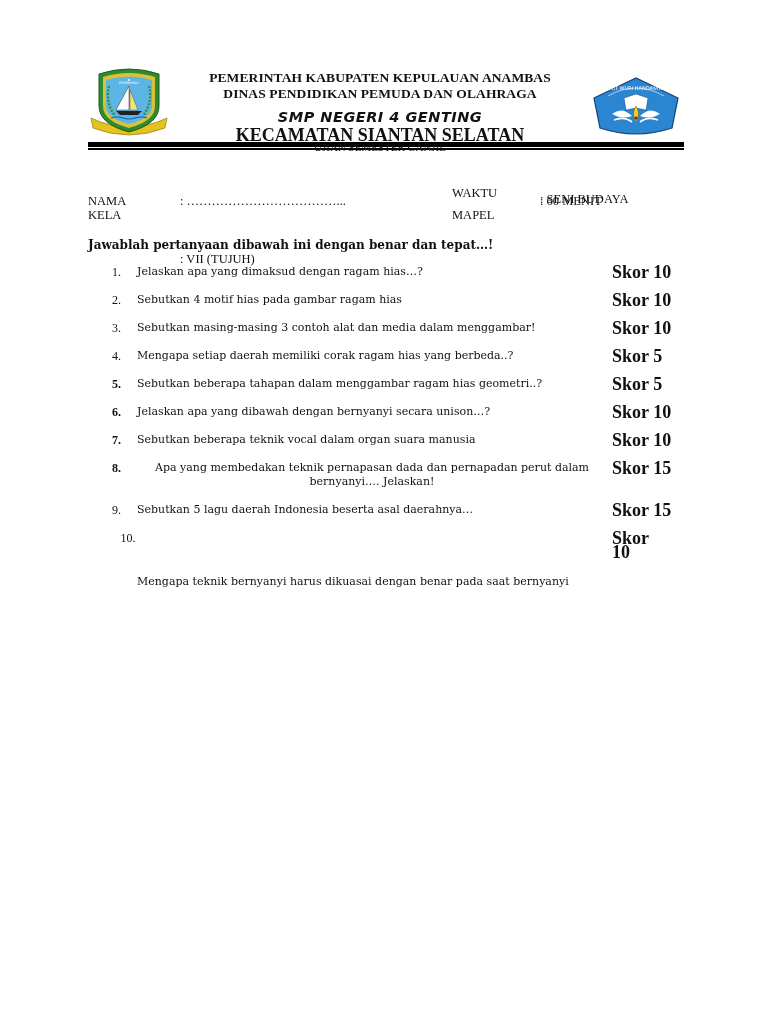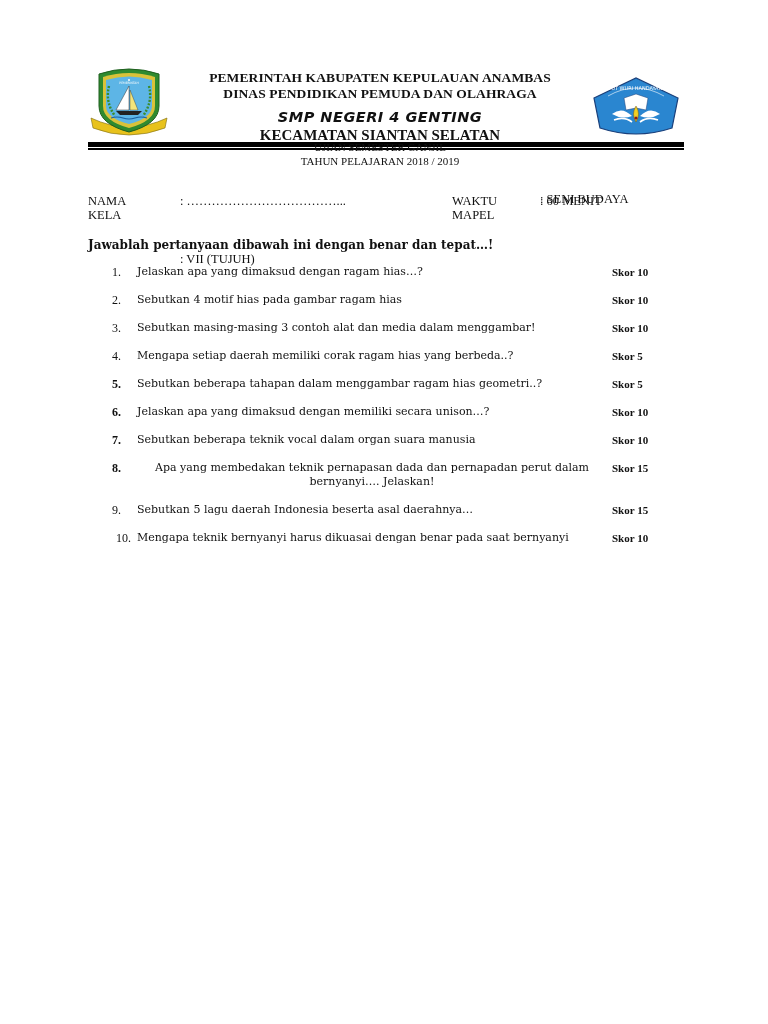--- a/index.html
+++ b/index.html
@@ -46,21 +46,21 @@
     .head-school {
       font-family: "DejaVu Sans", sans-serif;
       font-weight: bold;
       font-style: italic;
       font-size: 14.5px;
       line-height: 19px;
       margin-top: 6px;
       letter-spacing: 0.5px;
     }
     .head-kec {
-      font-size: 15px;
+      font-size: 18px;
       line-height: 16px;
       font-weight: bold;
     }
     .rule-thick {
       position: absolute;
       left: 88px; top: 142px;
       width: 596px; height: 5px;
       background: #000;
     }
     .rule-thin {
@@ -108,21 +108,21 @@
       left: 25px;
       width: 480px;
       font-family: "DejaVu Serif", serif;
       font-size: 11px;
       line-height: 14px;
     }
     .q .skor {
       position: absolute;
       left: 500px;
       font-weight: bold;
-      font-size: 11px;
+      font-size: 18px;
       font-family: "Liberation Serif", serif;
     }
     .footer-msg {
       position: absolute;
       left: 200px; top: 652px;
       width: 400px;
       text-align: center;
       font-family: "DejaVu Sans", sans-serif;
       font-weight: bold;
       font-size: 13px;
@@ -183,26 +183,25 @@
       <path d="M48 30 Q43 38 48 46 Q53 38 48 30 Z" fill="#f2d024" stroke="#7a5a10" stroke-width="0.5"></path>
       <circle cx="48" cy="42" r="1.6" fill="#8a1a1a"></circle>
     </svg>
   </div>
 
   <div class="rule-thick"></div>
   <div class="rule-thin"></div>
 
   <div class="exam-title">
     <div>UJIAN SEMESTER GANJIL</div>
-    <div>TAHUN PELAJARAN 2018 / 2019</div>
   </div>
 
   <div class="info" style="left:88px; top:194px;">NAMA</div>
   <div class="info" style="left:180px; top:194px;">: ………………………………...</div>
-  <div class="info" style="left:452px; top:194px;">WAKTU</div>
+  <div class="info" style="left:452px; top:186px;">WAKTU</div>
   <div class="info" style="left:540px; top:194px;">: 60 MENIT</div>
 
   <div class="info" style="left:88px; top:208px;">KELA</div>
   <div class="info" style="left:180px; top:208px;margin-top:44px;">: VII (TUJUH)</div>
   <div class="info" style="left:452px; top:208px;">MAPEL</div>
   <div class="info" style="left:540px; top:192px;">: SENI BUDAYA</div>
 
   <div class="instr">Jawablah pertanyaan dibawah ini dengan benar dan tepat…!</div>
 
   <div class="q" style="top:265px;">
@@ -225,38 +224,38 @@
     <span class="txt">Mengapa setiap daerah memiliki corak ragam hias yang berbeda..?</span>
     <span class="skor">Skor 5</span>
   </div>
   <div class="q" style="top:377px;">
     <span class="num bold">5.</span>
     <span class="txt">Sebutkan beberapa tahapan dalam menggambar ragam hias geometri..?</span>
     <span class="skor">Skor 5</span>
   </div>
   <div class="q" style="top:405px;">
     <span class="num bold">6.</span>
-    <span class="txt">Jelaskan apa yang dimaksud dengan memiliki secara unison…?</span>
+    <span class="txt">Jelaskan apa yang dibawah dengan bernyanyi secara unison…?</span>
     <span class="skor">Skor 10</span>
   </div>
   <div class="q" style="top:433px;">
     <span class="num bold">7.</span>
     <span class="txt">Sebutkan beberapa teknik vocal dalam organ suara manusia</span>
     <span class="skor">Skor 10</span>
   </div>
   <div class="q" style="top:461px;">
     <span class="num bold">8.</span>
     <span class="txt" style="width:470px;text-align:center;">Apa yang membedakan teknik pernapasan dada dan pernapadan perut dalam bernyanyi…. Jelaskan!</span>
     <span class="skor">Skor 15</span>
   </div>
   <div class="q" style="top:503px;">
     <span class="num">9.</span>
     <span class="txt">Sebutkan 5 lagu daerah Indonesia beserta asal daerahnya…</span>
     <span class="skor">Skor 15</span>
   </div>
   <div class="q" style="top:531px; left:100px;">
-    <span class="num" style="left:16px;">10.</span>
-    <span class="txt" style="left:37px;">Mengapa teknik bernyanyi harus dikuasai dengan benar pada saat bernyanyi</span>
+    <span class="num" style="left:16px;text-align:center;">10.</span>
+    <span class="txt" style="left:37px;margin-top:44px;">Mengapa teknik bernyanyi harus dikuasai dengan benar pada saat bernyanyi</span>
     <span class="skor" style="left:512px;">Skor 10</span>
   </div>
 
 
 </div>
 
 </body></html>

